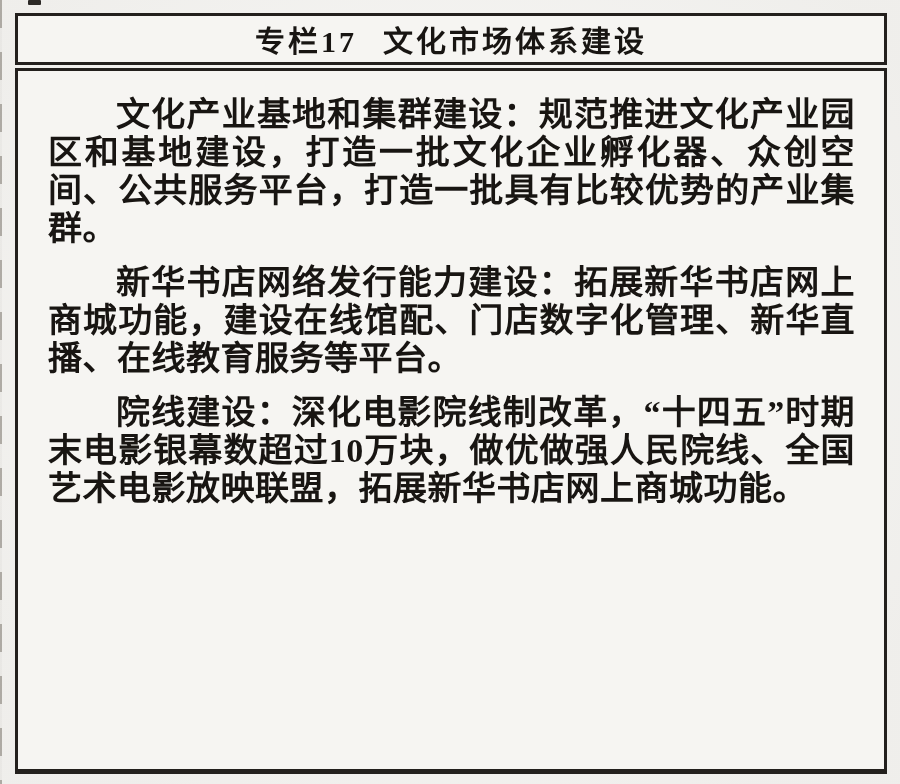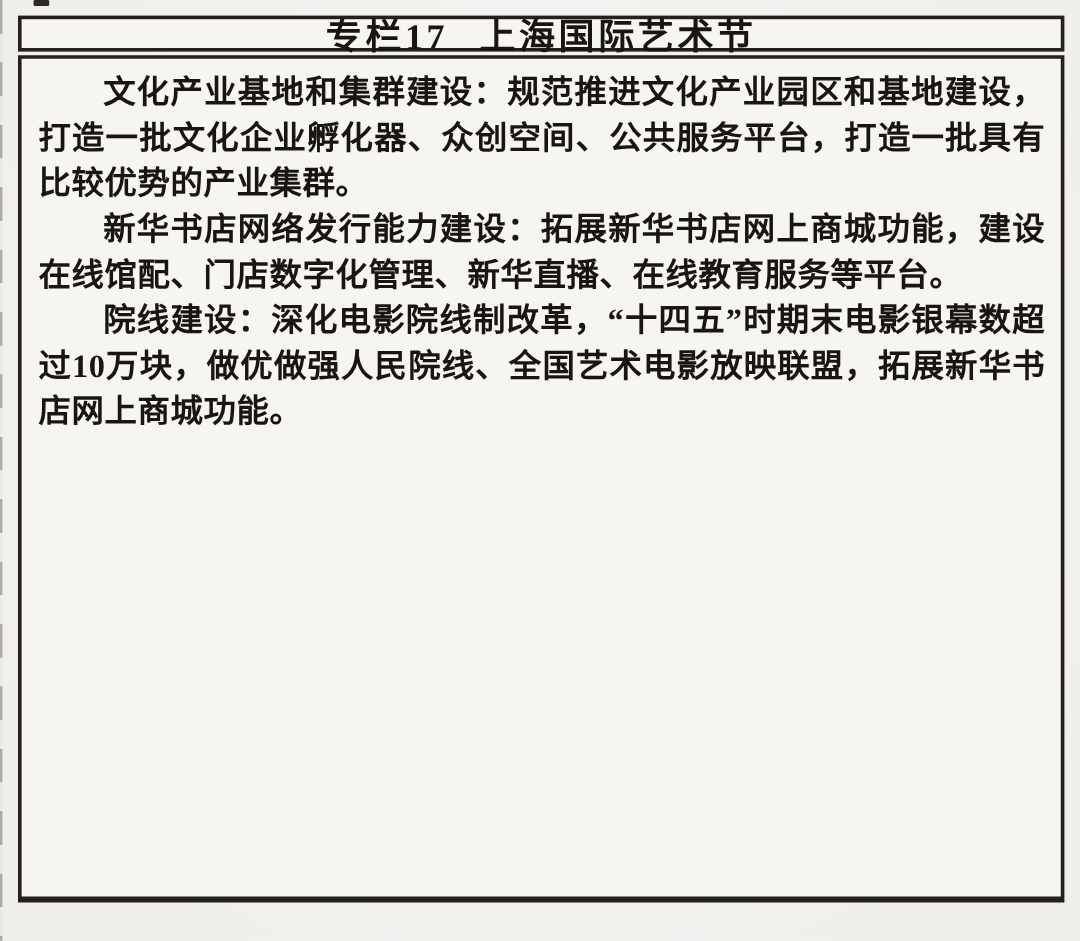--- a/index.html
+++ b/index.html
@@ -52,62 +52,62 @@
   }
   .panel {
     position: absolute;
     left: 15px;
     top: 13px;
     width: 872px;
   }
   .title-box {
     box-sizing: border-box;
     border: 3px solid var(--border);
-    height: 30px;
+    height: 52px;
     display: flex;
     align-items: center;
     justify-content: center;
     gap: 26px;
     background: var(--panel-bg);
     font-weight: bold;
     font-size: 30px;
     letter-spacing: 3px;
     color: var(--text);
   }
   .body-box {
     box-sizing: border-box;
     margin-top: 3px;
     border: 3px solid var(--border);
     border-bottom-width: 5px;
     background: var(--panel-bg);
     padding: 9px 13px 4px 14px;
     min-height: 706px;
   }
   .body-box p {
-    margin: 0;
-    font-size: 27px;
+    margin: 16px;
+    font-size: 34px;
     line-height: 38px;
     font-weight: bold;
     color: var(--text);
     text-align: justify;
     text-indent: 2em;
     letter-spacing: 0.5px;
   }
 </style>
 </head>
 <body>
 
 <div class="page">
   <div class="edge-artifact"></div>
   <div class="top-artifact"></div>
 
   <div class="panel">
     <div class="title-box">
       <span class="title-label">专栏17</span>
-      <span class="title-text">上海国际艺术节</span>
+      <span class="title-text">文化市场体系建设</span>
     </div>
 
     <div class="body-box">
       <p>文化产业基地和集群建设：规范推进文化产业园区和基地建设，打造一批文化企业孵化器、众创空间、公共服务平台，打造一批具有比较优势的产业集群。</p>
       <p>新华书店网络发行能力建设：拓展新华书店网上商城功能，建设在线馆配、门店数字化管理、新华直播、在线教育服务等平台。</p>
       <p>院线建设：深化电影院线制改革，“十四五”时期末电影银幕数超过10万块，做优做强人民院线、全国艺术电影放映联盟，拓展新华书店网上商城功能。</p>
     </div>
   </div>
 </div>
 

